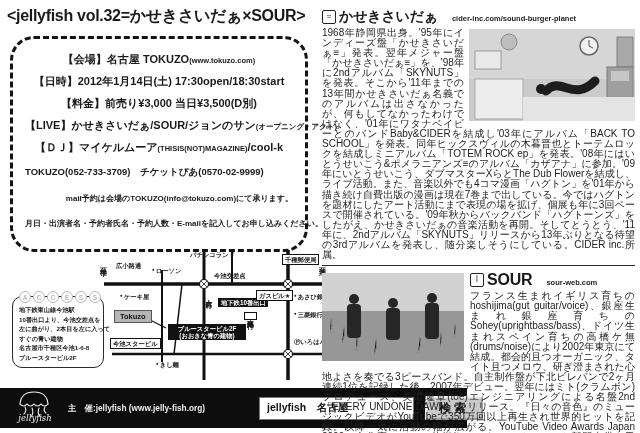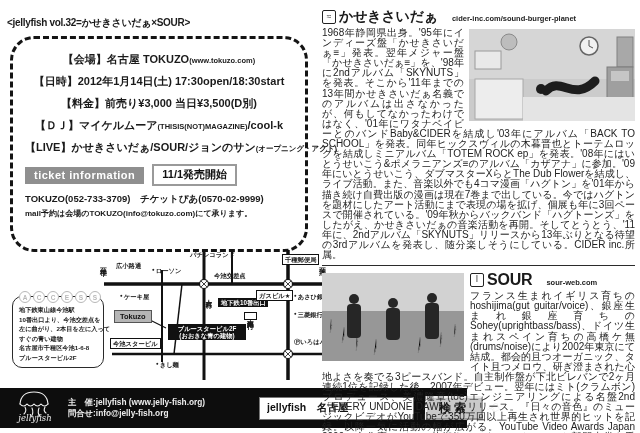--- a/index.html
+++ b/index.html
@@ -6,42 +6,42 @@
   body{
     width:640px;height:433px;position:relative;overflow:hidden;
     background:#ffffff;color:#1a1a1a;
     font-family:"Liberation Sans","DejaVu Sans",sans-serif;
     -webkit-font-smoothing:antialiased;
   }
   .page{position:absolute;inset:0;}
 
   
   .title{
-    position:absolute;left:7px;top:16px;margin:0;
-    font-size:10px;font-weight:900;letter-spacing:-0.3px;white-space:nowrap;
+    position:absolute;left:7px;top:6px;margin:0;
+    font-size:16px;font-weight:900;letter-spacing:-0.3px;white-space:nowrap;
   }
 
   
   .info-box{
     position:absolute;left:10px;top:36px;width:298px;height:216px;box-sizing:border-box;
     border:3px dashed #141414;border-radius:24px;padding:10px 12px 6px 12px;
   }
   .ev-row{font-size:11px;font-weight:bold;line-height:20px;white-space:nowrap;text-align:center;}
   .ev-row .sm{font-size:7.5px;font-weight:bold;}
   .ticket-line{margin-top:5px;display:flex;align-items:center;gap:8px;}
   .ticket-badge{
     background:#8f8f8f;color:#ffffff;font-weight:bold;font-size:11px;
     padding:2px 9px 3px 9px;letter-spacing:0.5px;
   }
   .release-box{
     border:2px solid #9a9a9a;color:#111;font-weight:bold;font-size:11px;
     padding:1px 8px 2px 8px;background:#fff;
   }
   .phones{margin-top:7px;font-size:9.5px;font-weight:bold;white-space:nowrap;}
-  .mail{margin-top:2px;font-size:8px;font-weight:bold;white-space:nowrap;}
+  .mail{margin-top:14px;font-size:8px;font-weight:bold;white-space:nowrap;text-align:right;}
 
   
   .access-box{
     position:absolute;left:12px;top:296px;width:92px;height:72px;box-sizing:border-box;
     border:1.5px solid #2a2a2a;border-radius:10px;padding:8px 5px 4px 6px;background:#fff;
   }
   .access-letters{position:absolute;top:-6px;left:6px;display:flex;gap:2px;background:transparent;}
   .access-letters span{
     width:10px;height:10px;border:1px solid #b8b8b8;border-radius:50%;
     color:#b8b8b8;font-size:6.5px;font-weight:bold;display:flex;align-items:center;justify-content:center;background:#fff;
@@ -109,32 +109,29 @@
     <div class="ev-row">
       <span>【会場】</span><span>名古屋 TOKUZO</span><span class="sm">(www.tokuzo.com)</span><span></span>
     </div>
     <div class="ev-row">
       <span>【日時】</span><span>2012年1月14日(土) 17:30open/18:30start</span><span class="sm"></span><span></span>
     </div>
     <div class="ev-row">
       <span>【料金】</span><span>前売り¥3,000 当日¥3,500(D別)</span><span class="sm"></span><span></span>
     </div>
     <div class="ev-row">
+      <span>【LIVE】</span><span>かせきさいだぁ/SOUR/ジョンのサン</span><span class="sm">(オープニング・アクト)</span><span></span>
+    </div>
+    <div class="ev-row">
       <span>【ＤＪ】</span><span>マイケルムーア</span><span class="sm">(THISIS(NOT)MAGAZINE)</span><span>/cool-k</span>
     </div>
-    <div class="ev-row">
-      <span>【LIVE】</span><span>かせきさいだぁ/SOUR/ジョンのサン</span><span class="sm">(オープニング・アクト)</span><span></span>
-    </div>
-
-    <div class="ticket-line">
-      <span class="ticket-badge">ticket information</span>
-      <span class="release-box">11/1発売開始</span>
-    </div>
+
     <div class="phones">TOKUZO(052-733-3709)　チケットぴあ(0570-02-9999)</div>
     <div class="mail">mail予約は会場のTOKUZO(info@tokuzo.com)にて承ります。</div>
+    <div class="mail">月日・出演者名・予約者氏名・予約人数・E-mailを記入してお申し込みください。</div>
   </section>
 
   <aside class="access-box">
     <div class="access-letters">
       <span>A</span>
       <span>C</span>
       <span>C</span>
       <span>E</span>
       <span>S</span>
       <span>S</span>
@@ -197,21 +194,20 @@
         <g stroke="#f0f0f0" fill="none" stroke-width="1.1" stroke-linecap="round">
           <path d="M10 16 Q11 4 24 4 Q37 4 38 16"></path>
           <path d="M10 16 q3.5 4 7 0 q3.5 4 7 0 q3.5 4 7 0 q3.5 4 7 0"></path>
           <path d="M15 19 q2 4 -1 7 M22 20 q2 5 -1 9 M29 20 q-2 5 1 8 M35 19 q-2 4 1 6"></path>
         </g>
         <text x="25" y="33" text-anchor="middle" fill="#f0f0f0" font-size="8.5" font-style="italic" font-family="DejaVu Serif, serif">jellyfish</text>
       </svg>
     </span>
     <div class="org-lines">
       <div>主　催:jellyfish (www.jelly-fish.org)</div>
-      <div>問合せ:info@jelly-fish.org</div>
     </div>
     <div class="search-wrap">
       <input class="search-input" type="text" readonly="" value="jellyfish　名古屋" style="">
       <button class="search-btn">検索</button>
       <span class="hand-icon">☜</span>
     </div>
   </footer>
 
   <div class="right-col">
 

